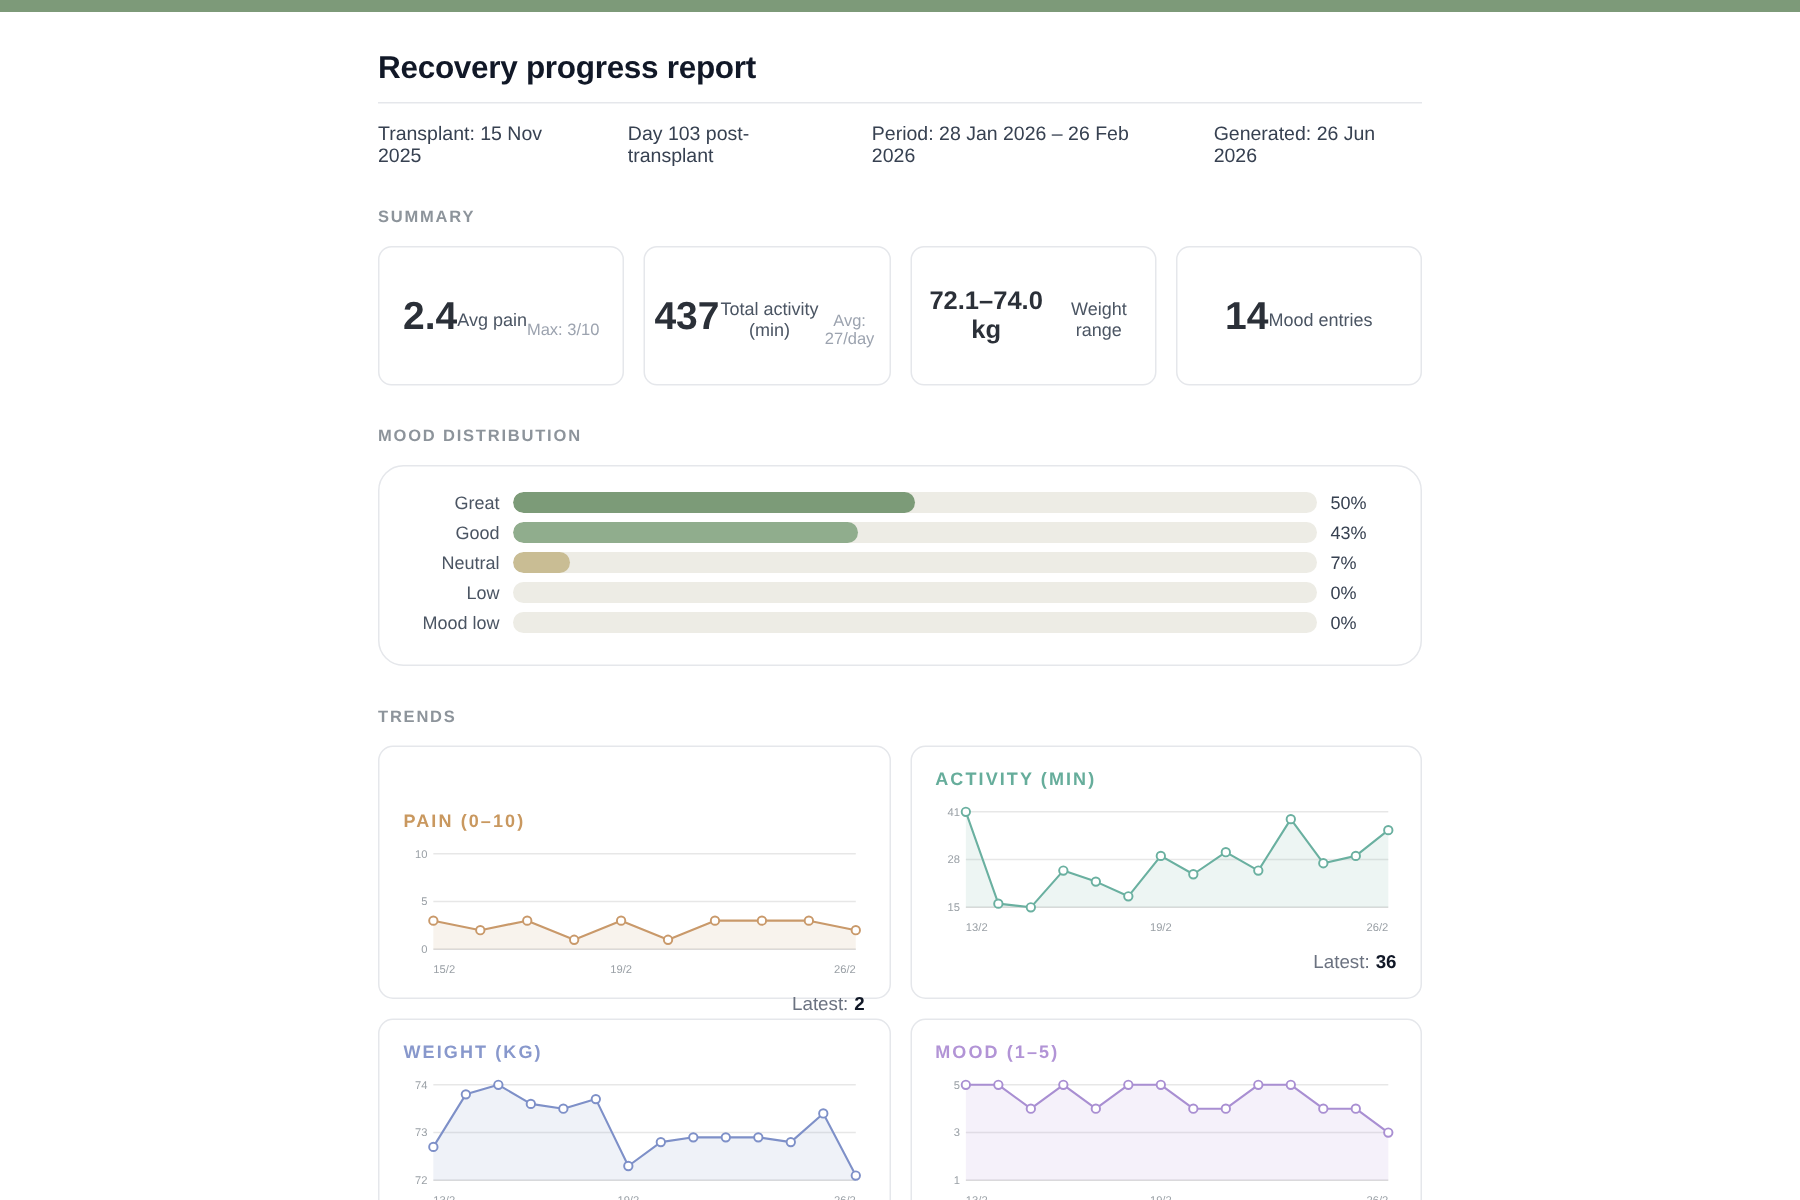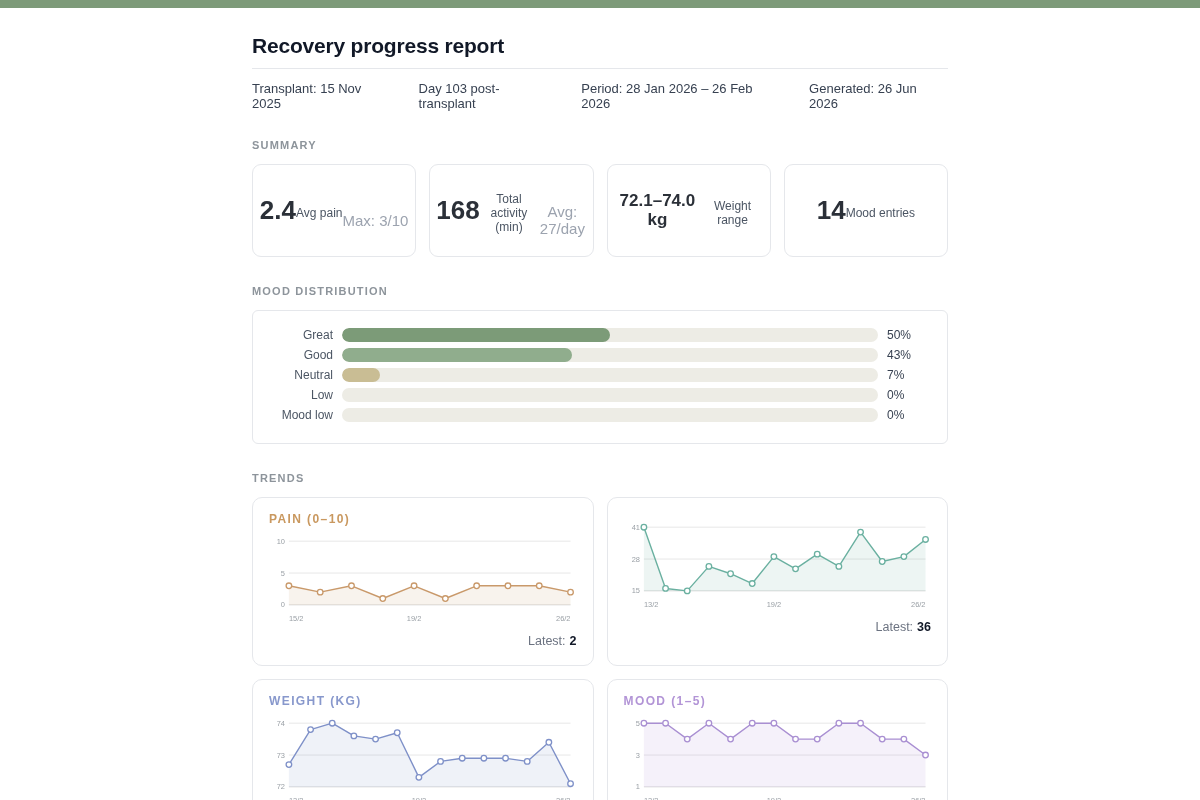--- a/index.html
+++ b/index.html
@@ -11,22 +11,22 @@
   .patient-name { font-size: 13px; color: #6b7280; margin-bottom: 15px; }
   .divider { border: none; border-top: 1px solid #e5e7eb; }
   .meta-row { display: flex; gap: 26px; margin-top: 12px; font-size: 13px; color: #374151; }
   .section-label { margin-top: 28px; font-size: 11px; font-weight: 700; letter-spacing: 1.2px; color: #8d949b; }
   .summary-grid { margin-top: 13px; display: grid; grid-template-columns: repeat(4, 1fr); gap: 13px; }
   .summary-card { height: 93px; border: 1px solid #e5e7eb; border-radius: 9px; background: #fff;
     display: flex; flex-direction: row; align-items: center; justify-content: center; text-align: center; padding: 8px 6px; }
   .summary-value { font-size: 26px; line-height: 1.1; font-weight: 700; color: #2b3038; }
   .summary-card.small .summary-value { font-size: 17px; }
   .summary-label { margin-top: 5px; font-size: 12px; color: #4b5563; }
-  .summary-sub { margin-top: 19px; font-size: 15px; color: #9ca3af; }
-  .panel { margin-top: 13px; border: 1px solid #e5e7eb; border-radius: 6px; background: #fff; padding: 17px 24px 21px 24px; }
+  .summary-sub { margin-top: 19px; font-size: 11px; color: #9ca3af; }
+  .panel { margin-top: 13px; border: 1px solid #e5e7eb; border-radius: 17px; background: #fff; padding: 17px 24px 21px 24px; }
   .mood-row { display: flex; align-items: center; margin-top: 6px; }
   .mood-row:first-child { margin-top: 0; }
   .mood-label { width: 56px; flex: 0 0 56px; text-align: right; font-size: 12px; color: #4b5563; margin-right: 9px; }
   .mood-track { flex: 1; height: 14px; border-radius: 7px; overflow: hidden; }
   .mood-fill { height: 100%; border-radius: 7px; }
   .mood-pct { width: 36px; flex: 0 0 36px; margin-left: 9px; font-size: 12px; color: #374151; }
   .trend-grid { margin-top: 13px; display: grid; grid-template-columns: repeat(2, 1fr); gap: 13px; }
   .trend-card { height: 169px; border: 1px solid #e5e7eb; border-radius: 10px; background: #fff; padding: 14px 16px; }
   .trend-title { font-size: 12px; font-weight: 700; letter-spacing: 1.4px; }
   .trend-svg { display: block; width: 100%; height: 96px; margin-top: 7px; }
@@ -51,21 +51,21 @@
 
   <div class="section-label">SUMMARY</div>
   <div class="summary-grid">
   <div class="summary-card">
     <div class="summary-value">2.4</div>
     <div class="summary-label">Avg pain</div>
     <div class="summary-sub">Max: 3/10</div>
   </div>
 
   <div class="summary-card">
-    <div class="summary-value">168</div>
+    <div class="summary-value">437</div>
     <div class="summary-label">Total activity (min)</div>
     <div class="summary-sub">Avg: 27/day</div>
   </div>
 
   <div class="summary-card small">
     <div class="summary-value">72.1–74.0 kg</div>
     <div class="summary-label">Weight range</div>
 
   </div>
 
@@ -115,21 +115,21 @@
     <div class="mood-track" style="background: rgb(237, 236, 229);">
       <div class="mood-fill" style="width: 0%; background: rgb(201, 189, 148);"></div>
     </div>
     <div class="mood-pct">0%</div>
   </div>
 </div>
 
   <div class="section-label">TRENDS</div>
   <div class="trend-grid">
   <div class="trend-card">
-    <div class="trend-title" style="color: rgb(201, 152, 95);">PAIN (0–10)</div>
+    <div class="trend-title" style="color: rgb(201, 152, 95); margin-top: 28px;">PAIN (0–10)</div>
     <svg viewBox="0 0 309 96" class="trend-svg">
           <line x1="20" y1="8" x2="303" y2="8" stroke="#e7e7e7" stroke-width="1"></line>
           <text x="16" y="10.5" text-anchor="end" font-size="7.5" fill="#9aa0a6">10</text>
           <line x1="20" y1="40" x2="303" y2="40" stroke="#e7e7e7" stroke-width="1"></line>
           <text x="16" y="42.5" text-anchor="end" font-size="7.5" fill="#9aa0a6">5</text>
           <line x1="20" y1="72" x2="303" y2="72" stroke="#dcdcdc" stroke-width="1"></line>
           <text x="16" y="74.5" text-anchor="end" font-size="7.5" fill="#9aa0a6">0</text>
           <polygon points="20,52.8 51.44444444444444,59.2 82.88888888888889,52.8 114.33333333333333,65.6 145.77777777777777,52.8 177.22222222222223,65.6 208.66666666666666,52.8 240.11111111111111,52.8 271.55555555555554,52.8 303,59.2 303,72 20,72" fill="#c9996a" fill-opacity="0.12" stroke="none"></polygon>
           <polyline points="20,52.8 51.44444444444444,59.2 82.88888888888889,52.8 114.33333333333333,65.6 145.77777777777777,52.8 177.22222222222223,65.6 208.66666666666666,52.8 240.11111111111111,52.8 271.55555555555554,52.8 303,59.2" fill="none" stroke="#c9996a" stroke-width="1.4" stroke-linejoin="round"></polyline>
           <circle cx="20" cy="52.8" r="2.8" fill="#ffffff" stroke="#c9996a" stroke-width="1.3"></circle>
@@ -145,20 +145,21 @@
           <text x="20" y="88" text-anchor="start" font-size="7.5" fill="#9aa0a6">15/2</text>
           <text x="145.77777777777777" y="88" text-anchor="middle" font-size="7.5" fill="#9aa0a6">19/2</text>
           <text x="303" y="88" text-anchor="end" font-size="7.5" fill="#9aa0a6">26/2</text>
         </svg>
         <div class="latest-line">
       <span>Latest:</span><span class="latest-value">2</span>
     </div>
   </div>
 
   <div class="trend-card">
+    <div class="trend-title" style="color: rgb(102, 173, 155);">ACTIVITY (MIN)</div>
     <svg viewBox="0 0 309 96" class="trend-svg">
           <line x1="20" y1="8" x2="303" y2="8" stroke="#e7e7e7" stroke-width="1"></line>
           <text x="16" y="10.5" text-anchor="end" font-size="7.5" fill="#9aa0a6">41</text>
           <line x1="20" y1="40" x2="303" y2="40" stroke="#e7e7e7" stroke-width="1"></line>
           <text x="16" y="42.5" text-anchor="end" font-size="7.5" fill="#9aa0a6">28</text>
           <line x1="20" y1="72" x2="303" y2="72" stroke="#dcdcdc" stroke-width="1"></line>
           <text x="16" y="74.5" text-anchor="end" font-size="7.5" fill="#9aa0a6">15</text>
           <polygon points="20,8 41.769230769230774,69.53846153846155 63.53846153846154,72 85.3076923076923,47.38461538461539 107.07692307692308,54.76923076923077 128.84615384615387,64.61538461538461 150.6153846153846,37.53846153846154 172.3846153846154,49.84615384615385 194.15384615384616,35.07692307692308 215.9230769230769,47.38461538461539 237.6923076923077,12.923076923076923 259.46153846153845,42.46153846153846 281.2307692307692,37.53846153846154 303,20.307692307692307 303,72 20,72" fill="#6ab0a0" fill-opacity="0.12" stroke="none"></polygon>
           <polyline points="20,8 41.769230769230774,69.53846153846155 63.53846153846154,72 85.3076923076923,47.38461538461539 107.07692307692308,54.76923076923077 128.84615384615387,64.61538461538461 150.6153846153846,37.53846153846154 172.3846153846154,49.84615384615385 194.15384615384616,35.07692307692308 215.9230769230769,47.38461538461539 237.6923076923077,12.923076923076923 259.46153846153845,42.46153846153846 281.2307692307692,37.53846153846154 303,20.307692307692307" fill="none" stroke="#6ab0a0" stroke-width="1.4" stroke-linejoin="round"></polyline>
           <circle cx="20" cy="8" r="2.8" fill="#ffffff" stroke="#6ab0a0" stroke-width="1.3"></circle>

